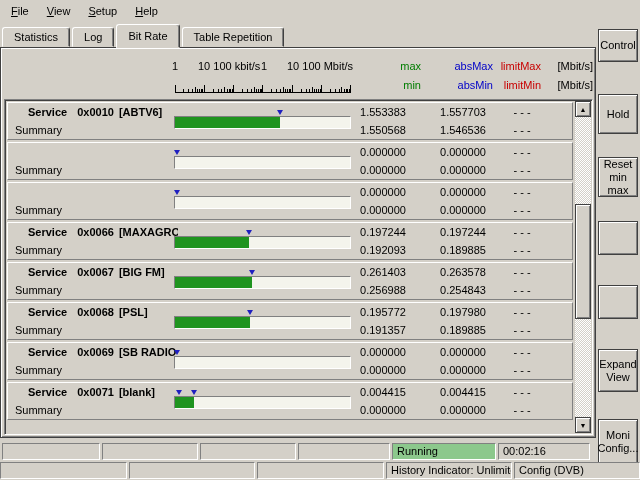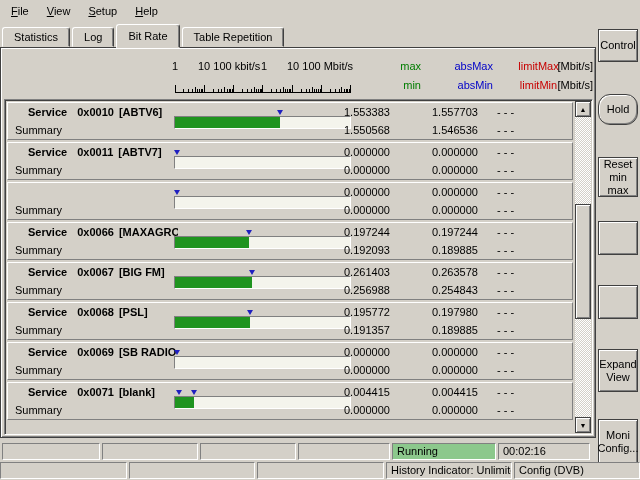--- a/index.html
+++ b/index.html
@@ -19,39 +19,39 @@
   .tab.disabled { color:#8a867e; }
 
   
   #main-panel { position:absolute; left:0; top:47px; width:596px; height:391px; background:#d4d0c8;
                 border:1px solid #404040; box-shadow:inset 1px 1px 0 #fff, inset -1px -1px 0 #808080; }
   .scale-lbl { position:absolute; top:12px; white-space:pre; }
   #ruler { position:absolute; left:172px; top:32px; }
   .hcol { position:absolute; text-align:right; }
   .hc1 { left:352px; width:68px; }
   .hc2 { left:430px; width:62px; }
-  .hc3 { left:510px; width:55px;text-align:center; }
+  .hc3 { left:485px; width:55px; }
   .hc4 { left:546px; width:46px; }
   .hrow1 { top:12px; } .hrow2 { top:31px; }
 
   
   #list { position:absolute; left:3px; top:51px; width:589px; height:336px; background:#d4d0c8;
           border:1px solid; border-color:#808080 #fff #fff #808080; box-shadow:inset 1px 1px 0 #404040; }
   #rows { position:absolute; left:2px; top:2px; right:19px; bottom:2px; overflow:hidden; }
   .row { position:relative; height:38px; margin-bottom:2px; background:#d4d0c8;
          border:1px solid; border-color:#fff #808080 #808080 #fff; }
   .svc { position:absolute; left:20px; top:3px; font-weight:bold; white-space:nowrap; width:150px; overflow:hidden; }
   .svc-type { margin-right:10px; } .svc-id { margin-right:5px; }
   .sub { position:absolute; left:7px; top:21px; }
   .bar { position:absolute; left:166px; top:13px; width:177px; height:13px; background:#f4f4ec;
          border:1px solid; border-color:#808080 #fff #fff #808080; }
   .bar-fill { height:100%; }
   .marker { position:absolute; top:7px; width:0; height:0;
             border-left:3px solid transparent; border-right:3px solid transparent; }
-  .val { position:absolute; text-align:left; white-space:nowrap; }
+  .val { position:absolute; text-align:center; white-space:nowrap; }
   .vr1 { top:3px; } .vr2 { top:21px; }
   .vc1 { left:336px; width:78px; }
   .vc2 { left:424px; width:62px; }
   .vc3 { left:489px; width:50px; }
 
   
   #scrollbar { position:absolute; top:1px; right:1px; width:16px; bottom:1px; }
   .sb-btn { position:absolute; left:0; width:16px; height:16px; background:#d4d0c8; text-align:center;
             font-size:7px; line-height:15px; border:1px solid #404040;
             box-shadow:inset 1px 1px 0 #fff, inset -1px -1px 0 #808080; }
@@ -174,23 +174,20 @@
           </div>
     <div class="val vc1 vr1">1.553383</div>
     <div class="val vc2 vr1">1.557703</div>
     <div class="val vc3 vr1">- - -</div>
     <div class="val vc1 vr2">1.550568</div>
     <div class="val vc2 vr2">1.546536</div>
     <div class="val vc3 vr2">- - -</div>
   <div class="marker" style="border-top: 5px solid rgb(32, 32, 192); left: 269px;"></div>
         </div>
         <div class="row">
-    <div class="svc">
-      <span class="svc-type">Service</span><span class="svc-id">0x0011</span><span class="svc-name">[ABTV7]</span>
-    </div>
     <div class="sub">Summary</div>
     <div class="bar">
             <div class="bar-fill" style="width: 0px; background: rgb(31, 148, 31);"></div>
           </div>
     <div class="val vc1 vr1">0.000000</div>
     <div class="val vc2 vr1">0.000000</div>
     <div class="val vc3 vr1">- - -</div>
     <div class="val vc1 vr2">0.000000</div>
     <div class="val vc2 vr2">0.000000</div>
     <div class="val vc3 vr2">- - -</div>
@@ -296,21 +293,21 @@
       <div id="sb-track">
         <div id="sb-thumb"></div>
       </div>
       <div class="sb-btn" id="sb-down">▼</div>
     </div>
   </div>
 </div>
 
 <div id="rightcol">
     <div class="rbtn" style="top: 29px; height: 33px;">Control</div>
-    <div class="rbtn" style="top: 94px; height: 31px; border-radius: 12px;">Hold</div>
+    <div class="rbtn" style="top: 94px; height: 40px;">Hold</div>
     <div class="rbtn" style="top: 157px; height: 40px;">Reset
 min max</div>
     <div class="rbtn" style="top: 221px; height: 34px;"></div>
     <div class="rbtn" style="top: 285px; height: 34px;"></div>
     <div class="rbtn" style="top: 349px; height: 43px;">Expand
 View</div>
     <div class="rbtn" style="top: 419px; height: 45px;">Moni
 Config...</div>
   </div>
 

